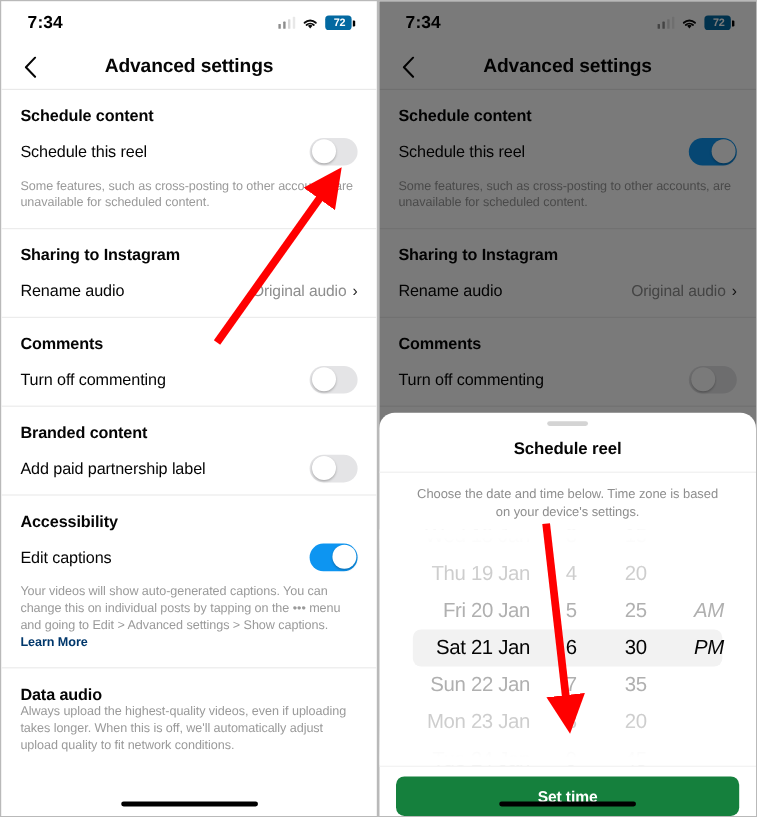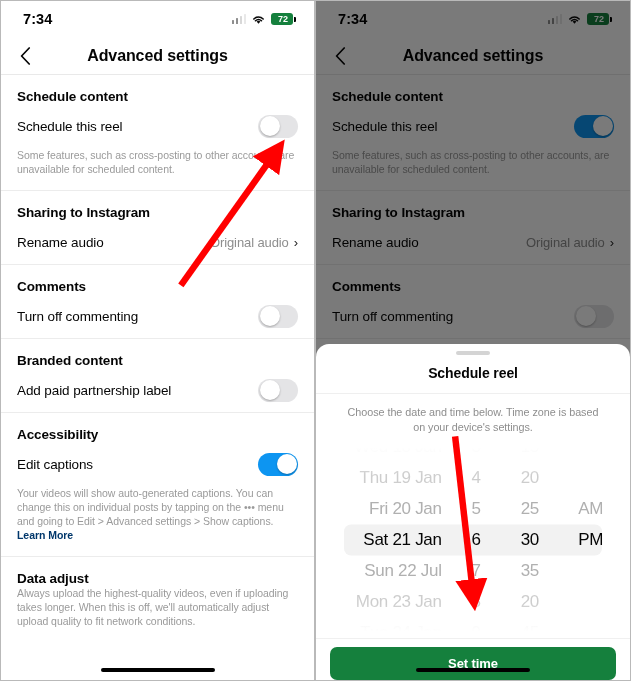--- a/index.html
+++ b/index.html
@@ -38,21 +38,21 @@
   }
   .clock { font-size: 14.5px; font-weight: 600; color: #000; letter-spacing: .1px; }
   .status-right { display: flex; align-items: center; gap: 5px; }
   .sig-dots { display: flex; align-items: flex-end; gap: 1.5px; height: 9px; }
   .sig-dots i { display:block; width: 2.6px; background: #8e8e8e; border-radius: .5px; }
   .sig-dots i:nth-child(1){height:4px;} .sig-dots i:nth-child(2){height:6px;}
   .sig-dots i:nth-child(3){height:8px;opacity:.35;} .sig-dots i:nth-child(4){height:10px;opacity:.2;}
   .wifi { width: 15px; height: 11px; position: relative; }
   .battery {
     display: flex; align-items: center;
-    background: #15803d; color: #fff;
+    background: #0369a1; color: #fff;
     font-size: 9px; font-weight: 700;
     border-radius: 3px;
     padding: 1px 3px 1px 4px;
     height: 12.5px; min-width: 22px;
     justify-content: center;
     letter-spacing: -.2px;
   }
   .battery-wrap { display:flex; align-items:center; }
   .battery-nub { width: 1.6px; height: 5px; background: #000; border-radius: 0 1px 1px 0; margin-left: 1px; }
 
@@ -190,21 +190,21 @@
   .col {
     display: flex; flex-direction: column;
     align-items: center;
     font-size: 17px;
     color: #b0b0b0;
     letter-spacing: -.3px;
   }
   .col.date { width: 132px; align-items: flex-end; padding-right: 4px; }
   .col.hour { width: 42px; }
   .col.min  { width: 54px; }
-  .col.ampm { width: 58px; }
+  .col.ampm { width: 58px; font-style: italic; }
   .cell {
     height: 31px; line-height: 31px;
     white-space: nowrap;
   }
   .cell.sel { color: #050505; font-weight: 400; }
   .cell.fade1 { opacity: .62; }
   .cell.fade2 { opacity: .3; }
   .picker-fade-top, .picker-fade-bot {
     position: absolute; left: 0; right: 0; height: 34px;
     pointer-events: none;
@@ -320,21 +320,21 @@
         <div class="row">
           <span class="row-label">Edit captions</span>
           <div class="toggle on">
               <div class="knob"></div>
             </div>
         </div>
         <div class="hint"><span>Your videos will show auto-generated captions. You can change this on individual posts by tapping on the  •••  menu and going to Edit &gt; Advanced settings &gt; Show captions. </span><span class="learn">Learn More</span></div>
       </div>
 
       <div class="section last">
-        <div class="sec-head">Data adjust</div>
+        <div class="sec-head">Data audio</div>
         <div class="hint">Always upload the highest-quality videos, even if uploading takes longer. When this is off, we'll automatically adjust upload quality to fit network conditions.</div>
       </div>
 
     </div>
 
     <div class="home-ind"></div>
 
     <svg class="arrow-svg" viewBox="0 0 315 681">
       <defs>
         <marker id="ah1" markerWidth="5" markerHeight="5" refX="2.2" refY="2.5" orient="auto">
@@ -421,21 +421,21 @@
       <div class="sheet-desc">Choose the date and time below. Time zone is based on your device's settings.</div>
 
       <div class="picker">
         <div class="picker-highlight"></div>
         <div class="cols">
           <div class="col date">
             <div class="cell fade2">Wed 18 Jan</div>
             <div class="cell fade1">Thu 19 Jan</div>
             <div class="cell">Fri 20 Jan</div>
             <div class="cell sel">Sat 21 Jan</div>
-            <div class="cell">Sun 22 Jul</div>
+            <div class="cell">Sun 22 Jan</div>
             <div class="cell fade1">Mon 23 Jan</div>
             <div class="cell fade2">Tue 24 Jan</div>
           </div>
           <div class="col hour">
             <div class="cell fade2">3</div>
             <div class="cell fade1">4</div>
             <div class="cell">5</div>
             <div class="cell sel">6</div>
             <div class="cell">7</div>
             <div class="cell fade1">8</div>

